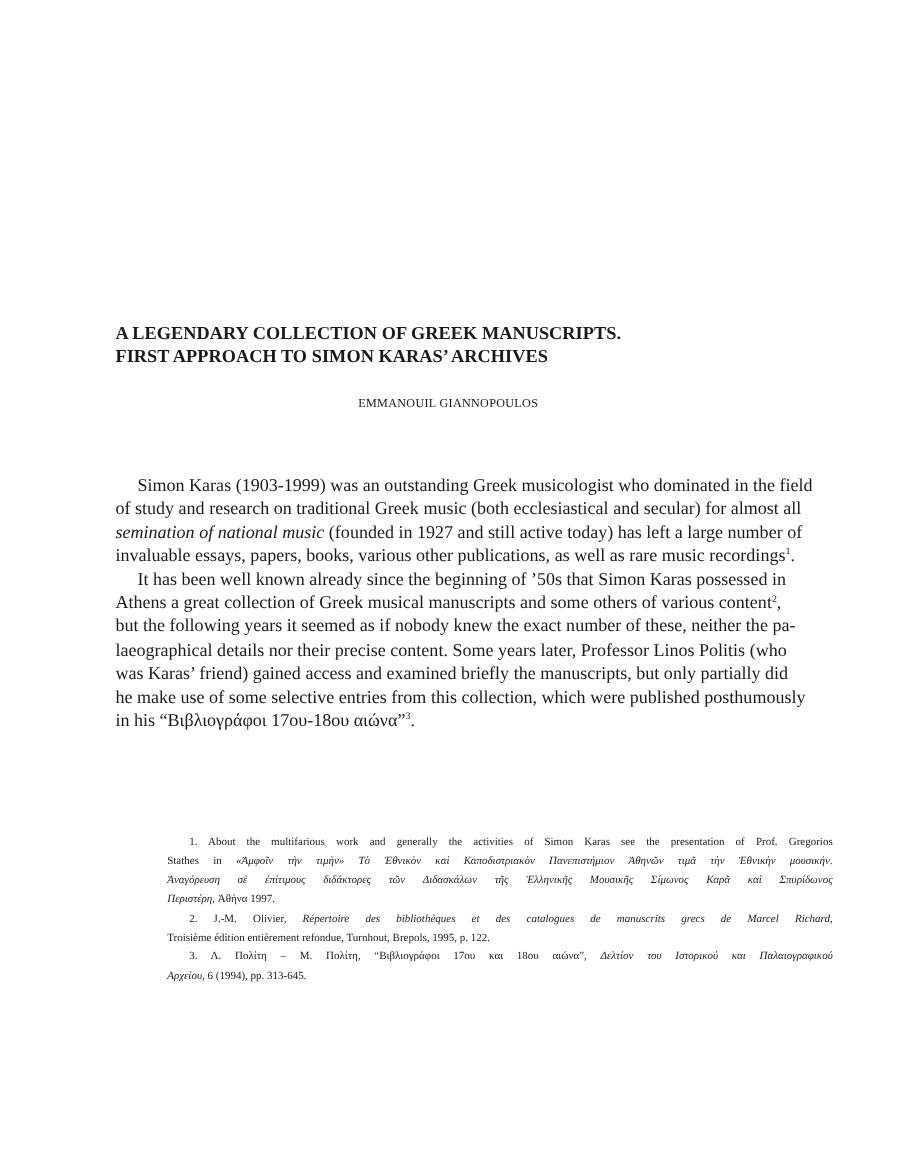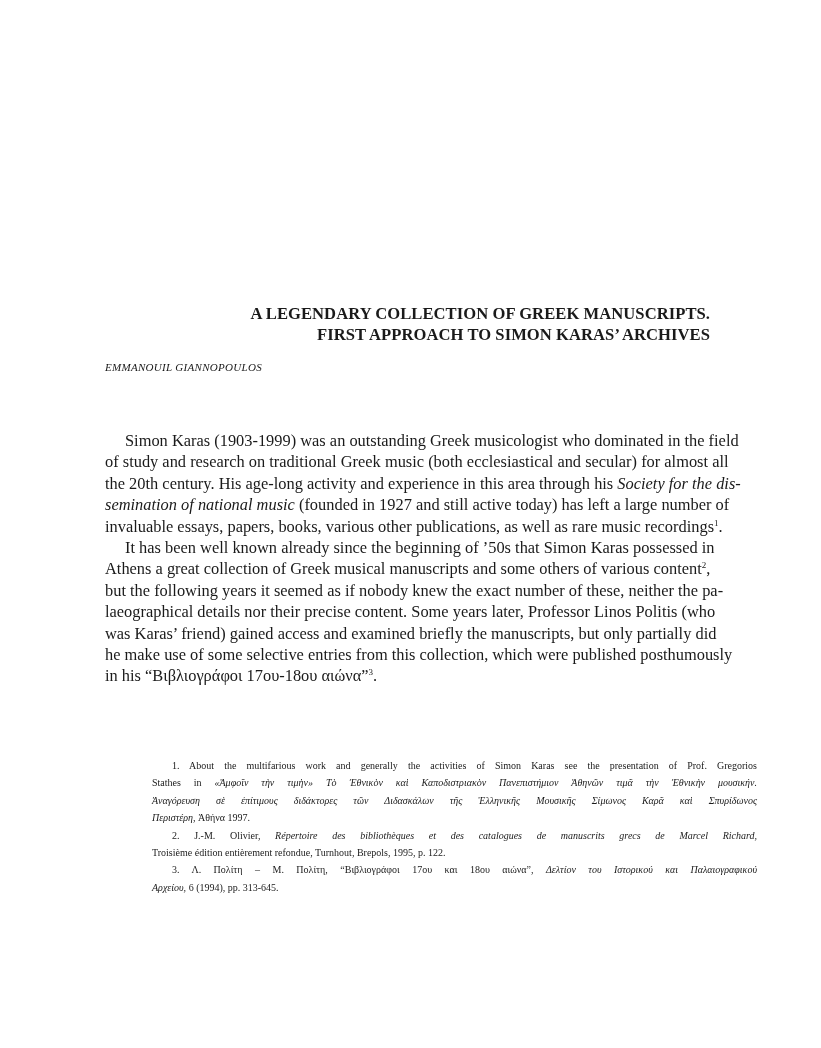--- a/index.html
+++ b/index.html
@@ -1,23 +1,23 @@
 <!DOCTYPE html>
 <html><head>
 <meta charset="utf-8">
 <style>
   html, body { margin: 0; padding: 0; background: #ffffff; }
   body { width: 821px; height: 1048px; position: relative; overflow: hidden;
          font-family: "Liberation Serif", "DejaVu Serif", serif; color: #1a1a1a; }
   .page { position: absolute; left: 105px; top: 0; width: 605px; }
-  .title { position: absolute; top: 303px; left: 0; width: 605px; text-align: right;
+  .title { position: absolute; top: 292px; left: 0; width: 605px; text-align: left;
            font-weight: bold; font-size: 16.6px; line-height: 21px; letter-spacing: 0.05px; }
   .title div { white-space: nowrap; }
-  .author { position: absolute; top: 361px; left: 0; width: 605px; 
-            font-size: 11px; letter-spacing: 0.3px; font-style: italic; }
+  .author { position: absolute; top: 361px; left: 0; width: 605px; text-align: center;
+            font-size: 11px; letter-spacing: 0.3px; }
   .body { position: absolute; top: 415px; left: 0; width: 605px;
           font-size: 16.4px; line-height: 21.4px; margin-top: 15px; }
   .line { display: block; text-align: justify; text-align-last: justify; white-space: nowrap; }
   .line.last { text-align-last: left; }
   .line.first { padding-left: 20px; }
   sup { font-size: 9px; vertical-align: 6px; line-height: 0; }
   .footnotes { position: absolute; top: 757px; left: 0; width: 605px;
                font-size: 10px; line-height: 17.4px; margin-left: 47px; }
   i { font-style: italic; }
 </style>
@@ -28,21 +28,20 @@
   <div class="title">
     <div>A LEGENDARY COLLECTION OF GREEK MANUSCRIPTS.</div>
     <div>FIRST APPROACH TO SIMON KARAS’ ARCHIVES</div>
   </div>
   <div class="author">EMMANOUIL GIANNOPOULOS</div>
 
   <div class="body">
     <div>
         <span class="line first">Simon Karas (1903-1999) was an outstanding Greek musicologist who dominated in the field</span>
         <span class="line">of study and research on traditional Greek music (both ecclesiastical and secular) for almost all</span>
-        <span class="line">the 20th century. His age-long activity and experience in this area through his <i>Society for the dis-</i></span>
         <span class="line"><i>semination of national music</i> (founded in 1927 and still active today) has left a large number of</span>
         <span class="line last">invaluable essays, papers, books, various other publications, as well as rare music recordings<sup>1</sup>.</span>
       </div>
     <div>
         <span class="line first">It has been well known already since the beginning of ’50s that Simon Karas possessed in</span>
         <span class="line">Athens a great collection of Greek musical manuscripts and some others of various content<sup>2</sup>,</span>
         <span class="line">but the following years it seemed as if nobody knew the exact number of these, neither the pa-</span>
         <span class="line">laeographical details nor their precise content. Some years later, Professor Linos Politis (who</span>
         <span class="line">was Karas’ friend) gained access and examined briefly the manuscripts, but only partially did</span>
         <span class="line">he make use of some selective entries from this collection, which were published posthumously</span>

